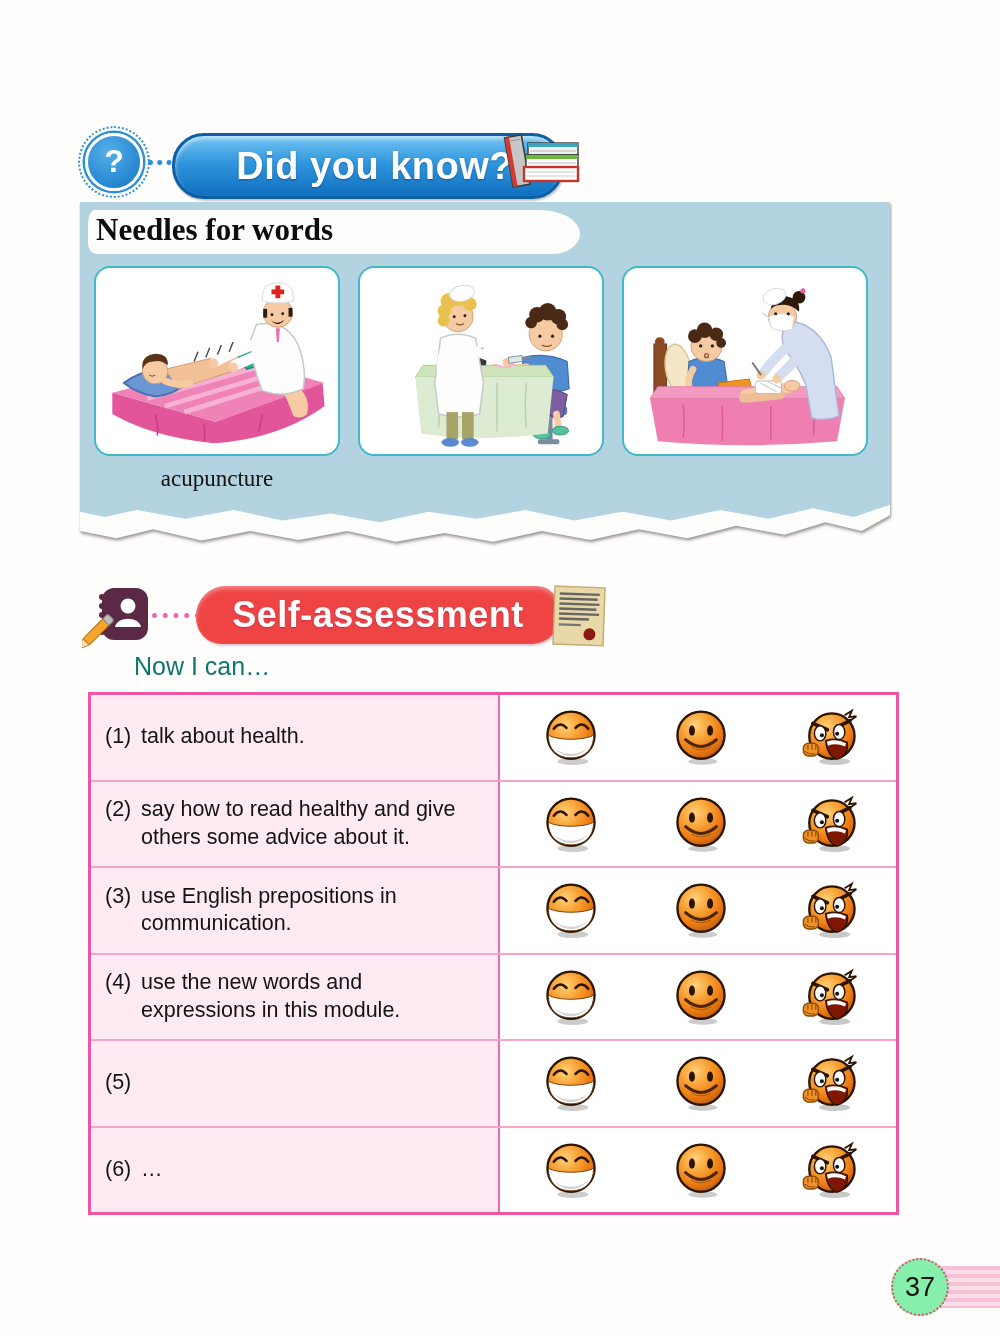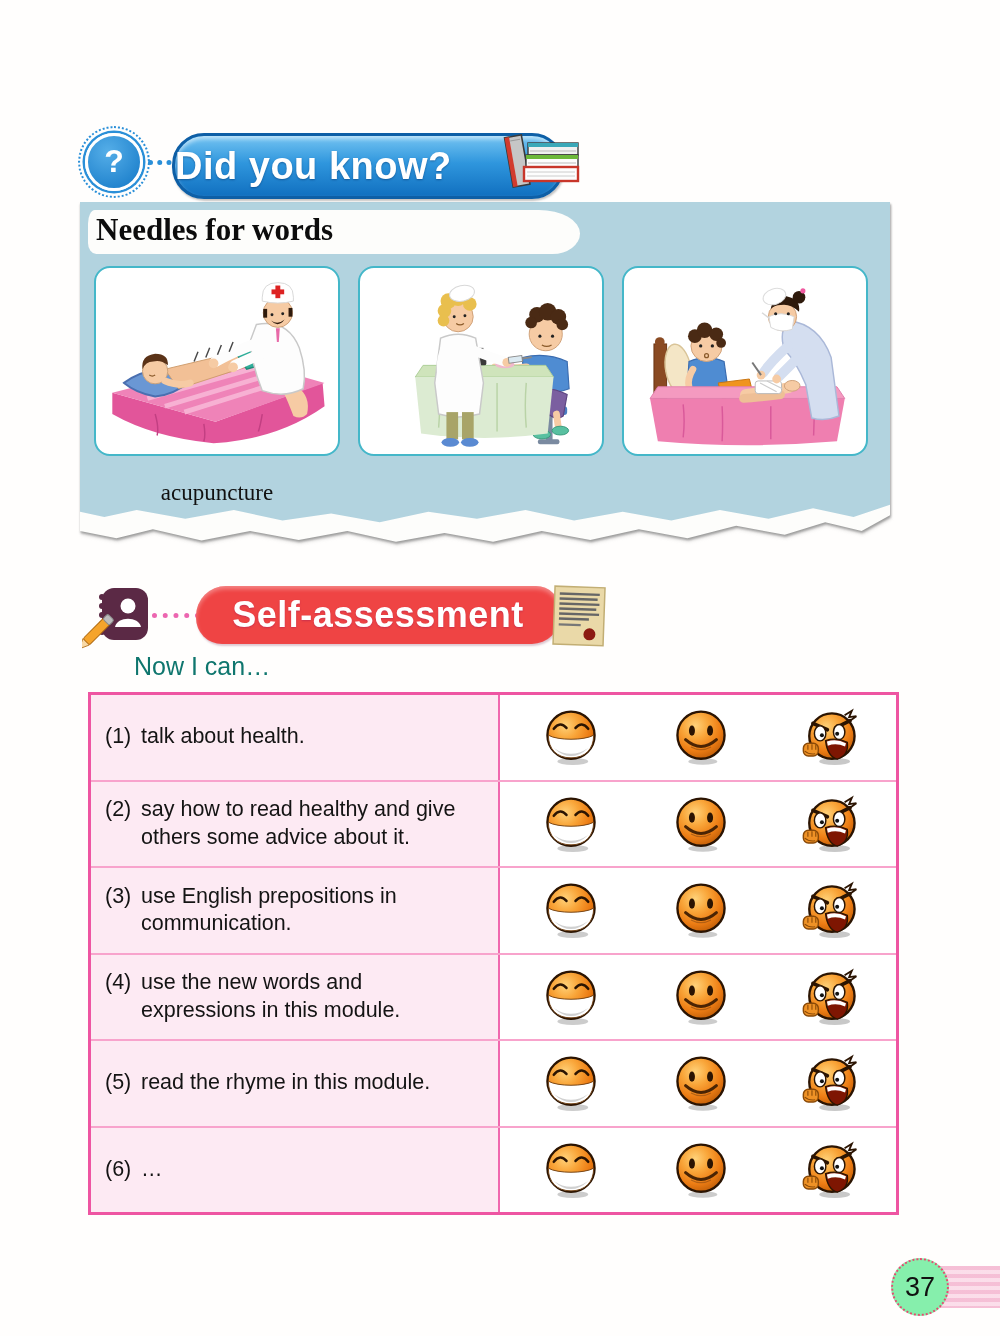--- a/index.html
+++ b/index.html
@@ -9,41 +9,41 @@
   
   .q-outer{position:absolute;left:78px;top:126px;width:68px;height:68px;border-radius:50%;
            border:2px dotted #2a8fd8;display:flex;align-items:center;justify-content:center;}
   .q-mid{width:52px;height:52px;border-radius:50%;background:radial-gradient(circle at 38% 30%,#55aee8,#1277c6);
          border:3px solid #fff;box-shadow:0 0 0 2.5px #2a8fd8;display:flex;align-items:center;justify-content:center;}
   .q-mid span{color:#fff;font-size:32px;font-weight:bold;line-height:1;transform:translateY(-1px);}
   .dots-blue{position:absolute;left:148px;top:160px;width:42px;border-top:5px dotted #2a8fd8;}
   .pill-blue{position:absolute;left:172px;top:133px;width:386px;height:60px;border-radius:32px;
              background:linear-gradient(180deg,#74c4f2 0%,#2f96dd 45%,#1170c0 100%);
              border:3px solid #0e5fa6;box-shadow:inset 0 3px 4px rgba(255,255,255,.55), 1px 2px 2px rgba(60,60,60,.3);
-             display:flex;align-items:center;justify-content:flex-start;z-index:1;}
+             display:flex;align-items:center;justify-content:flex-end;z-index:1;}
   .pill-blue span{color:#fff;font-size:38px;font-weight:bold;letter-spacing:.5px;padding-right:48px;
                   text-shadow:0 1px 2px rgba(0,40,90,.45);}
   .books-icon{position:absolute;left:498px;top:128px;z-index:2;}
 
   
   .panel-wrap{position:absolute;left:80px;top:202px;width:810px;height:352px;
               filter:drop-shadow(1px 2px 1px rgba(110,110,110,.55)) drop-shadow(0 2px 1px rgba(140,140,140,.35));}
   .panel-white{position:absolute;inset:0;background:#fdfdfb;
      clip-path:polygon(0 0,100% 0,100% 89%,96.5% 93.5%,92% 91%,87% 94.5%,81% 92%,75% 95.5%,69% 93%,63% 96%,57% 93.5%,51% 96.5%,45% 94%,39% 96.5%,33% 93.5%,27% 96%,21% 93.5%,15% 96.2%,9% 93%,4.5% 95.5%,0 93.5%);}
   .panel-blue{position:absolute;inset:0;background:#b2d3df;
      clip-path:polygon(0 0,100% 0,100% 86%,95.5% 89.5%,90.5% 87%,85% 90%,79% 87.5%,73% 90.5%,67% 88%,61% 90.5%,55% 87.5%,49% 90%,43% 88%,37% 91%,31% 88.5%,25% 90.5%,19% 87.5%,13% 90%,7% 87.5%,3% 89.5%,0 88%);}
   .brush-white{position:absolute;left:8px;top:8px;width:492px;height:44px;background:#fdfdfb;
                border-radius:10px 60px 40px 12px / 20px 34px 30px 16px;}
   .panel-title{position:absolute;left:16px;top:10px;font-family:"Liberation Serif",serif;
                font-weight:bold;font-size:31px;color:#0c0c0c;}
   .card{position:absolute;top:64px;width:246px;height:190px;background:#fff;border:2.5px solid #44b7c9;
         border-radius:16px;overflow:hidden;box-sizing:border-box;}
   .card svg{display:block;}
   .caption{position:absolute;top:264px;width:246px;text-align:center;
-           font-family:"Liberation Serif",serif;font-size:23px;color:#111;margin-top:14px;}
+           font-family:"Liberation Serif",serif;font-size:23px;color:#111;}
 
   
   .sa-icon{position:absolute;left:82px;top:580px;}
   .dots-pink{position:absolute;left:152px;top:613px;width:48px;border-top:5px dotted #ec66b0;}
   .pill-pink{position:absolute;left:196px;top:586px;width:364px;height:58px;background:#ef4444;
              border-radius:30px 24px 28px 26px;display:flex;align-items:center;justify-content:center;
              box-shadow:inset 0 3px 4px rgba(255,255,255,.35), 1px 2px 2px rgba(120,40,80,.25);z-index:1;}
   .pill-pink span{color:#fff;font-size:36px;font-weight:bold;letter-spacing:.5px;
                   text-shadow:0 1px 2px rgba(150,20,90,.4);}
   .paper-icon{position:absolute;left:548px;top:583px;z-index:2;transform:rotate(2deg);}
@@ -391,21 +391,20 @@
           </svg>
         <svg class="emo" viewBox="0 0 64 64">
             <use href="#emo-angry"></use>
           </svg>
       </div>
     </div>
     <div class="sa-row">
       <div class="cell-text">
           <div class="item">
         <span>(5)</span>
-        <span>read the rhyme in this module.</span>
           </div>
         </div>
       <div class="cell-emojis">
         <svg class="emo" viewBox="0 0 64 64">
             <use href="#emo-laugh"></use>
           </svg>
         <svg class="emo" viewBox="0 0 64 64">
             <use href="#emo-smile"></use>
           </svg>
         <svg class="emo" viewBox="0 0 64 64">

